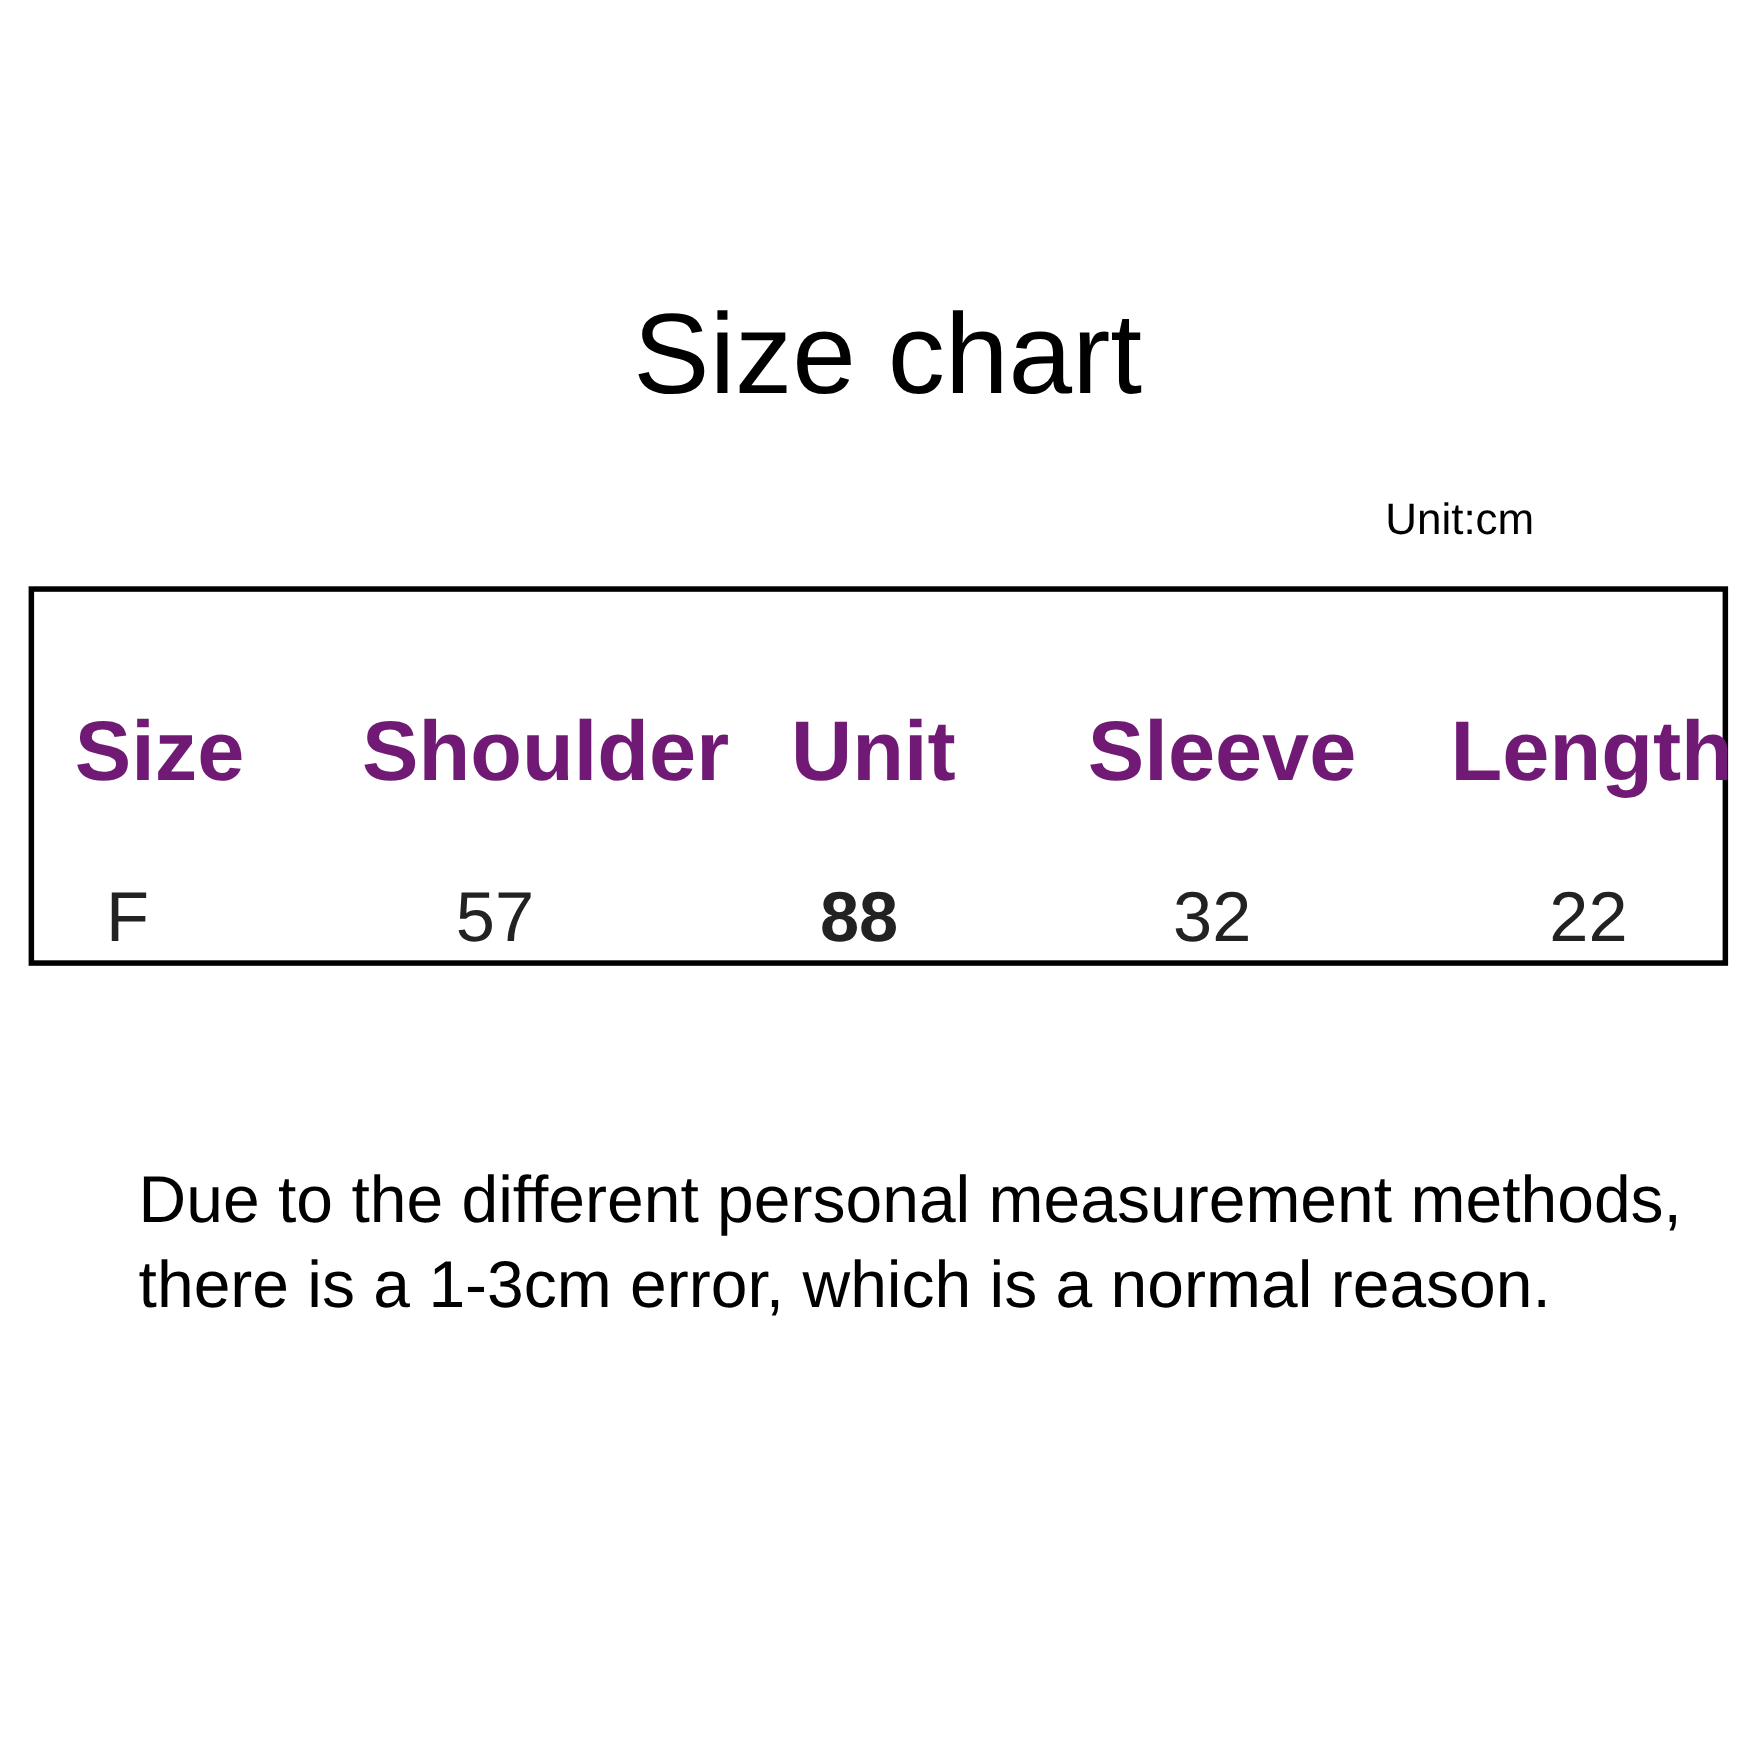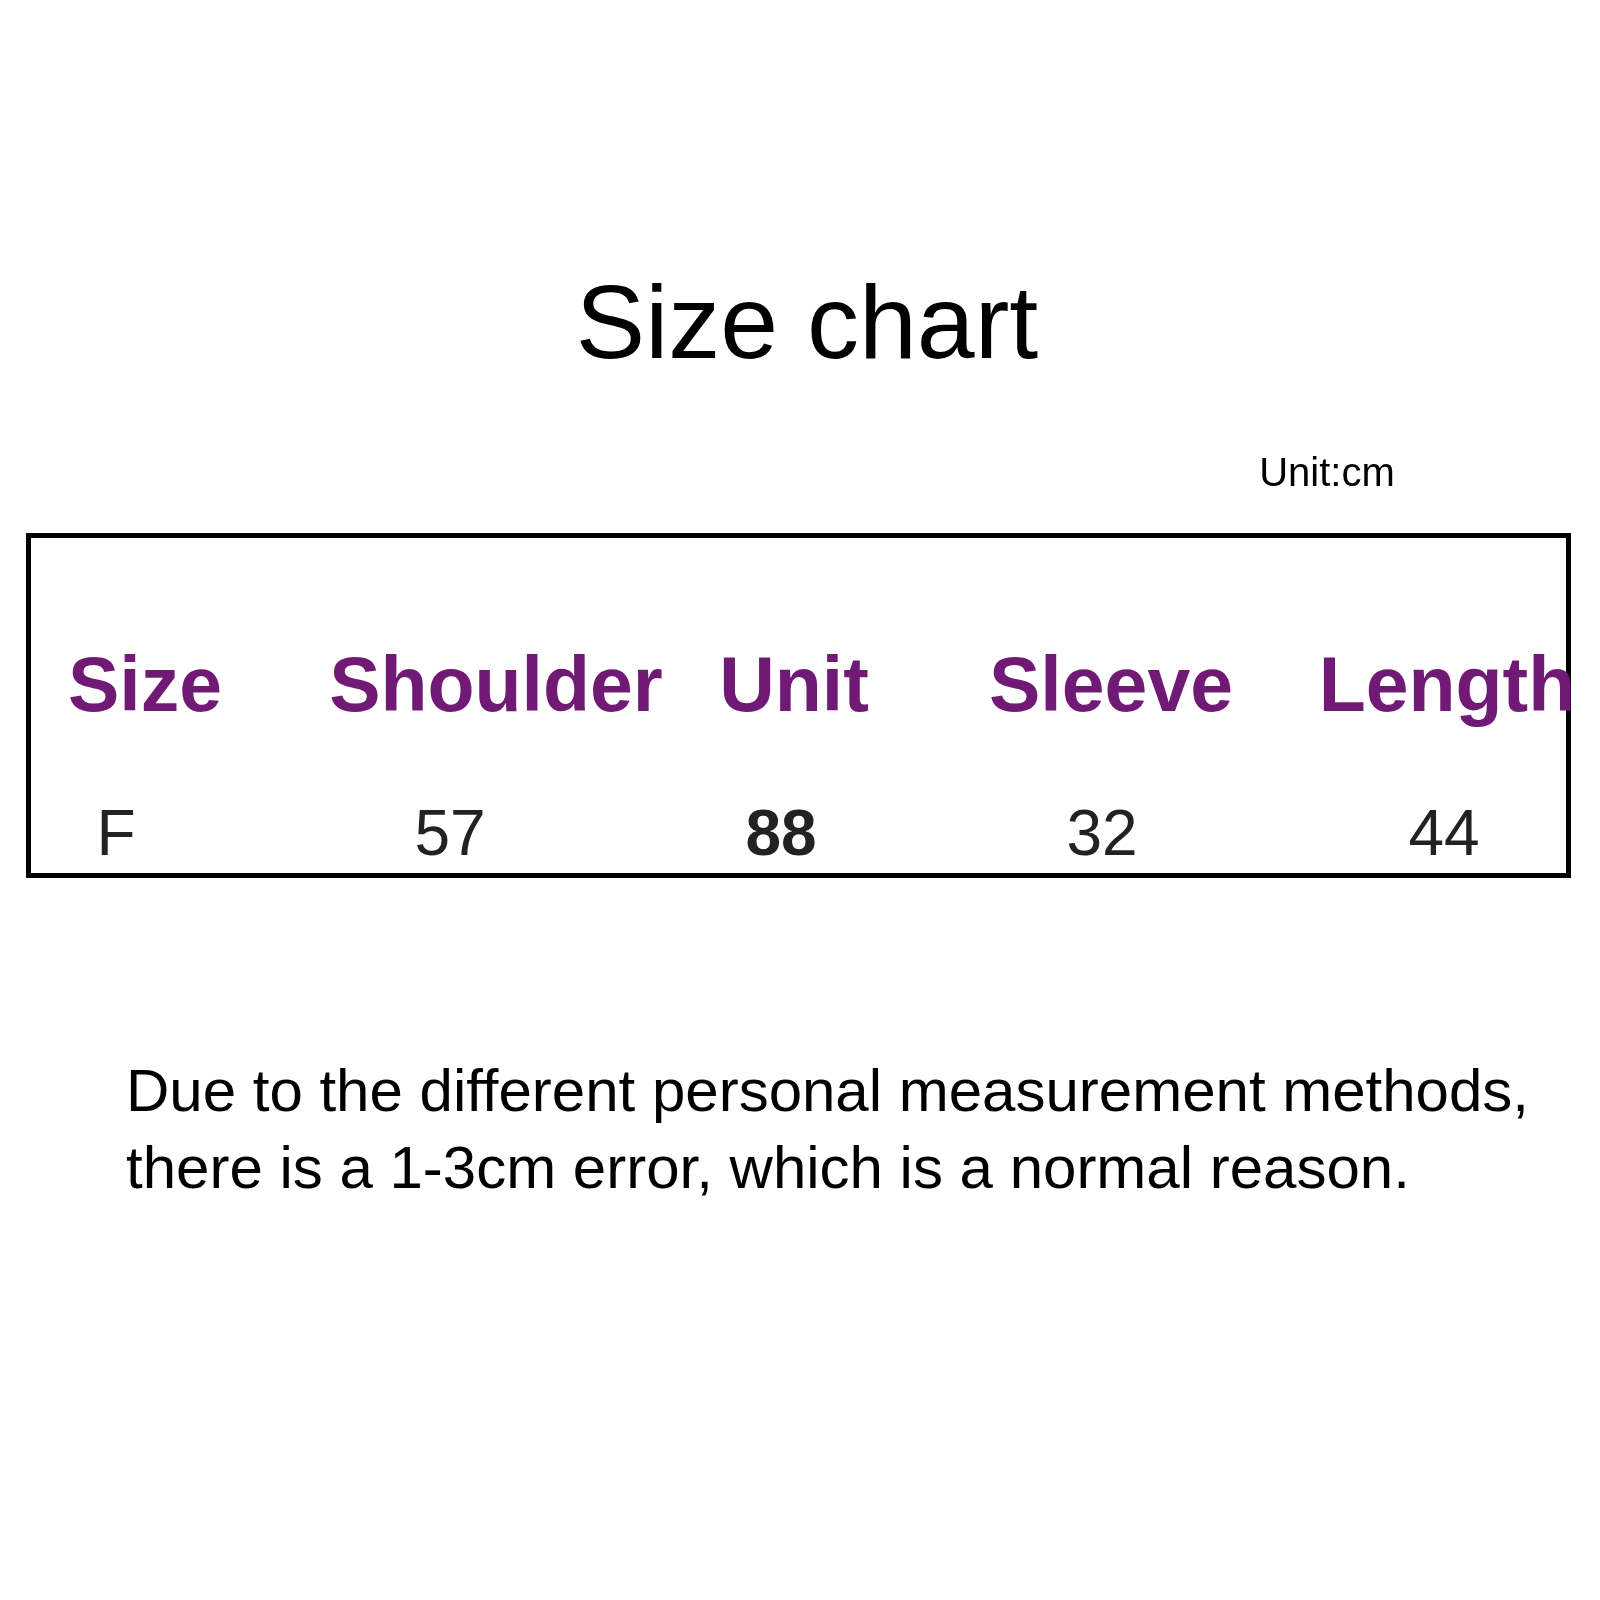--- a/index.html
+++ b/index.html
@@ -91,20 +91,20 @@
   <div class="abs-center th th-0">Size</div>
   <div class="abs-center th th-1">Shoulder</div>
   <div class="abs-center th th-2">Unit</div>
   <div class="abs-center th th-3">Sleeve</div>
   <div class="abs-center th th-4">Length</div>
 
   <div class="abs-center td td-0">F</div>
   <div class="abs-center td td-1">57</div>
   <div class="abs-center td td-2">88</div>
   <div class="abs-center td td-3">32</div>
-  <div class="abs-center td td-4">44</div>
+  <div class="abs-center td td-4">22</div>
 
   <div class="note">
     <div>Due to the different personal measurement methods,</div>
     <div>there is a 1-3cm error, which is a normal reason.</div>
   </div>
 
 </div>
 
 </body></html>

